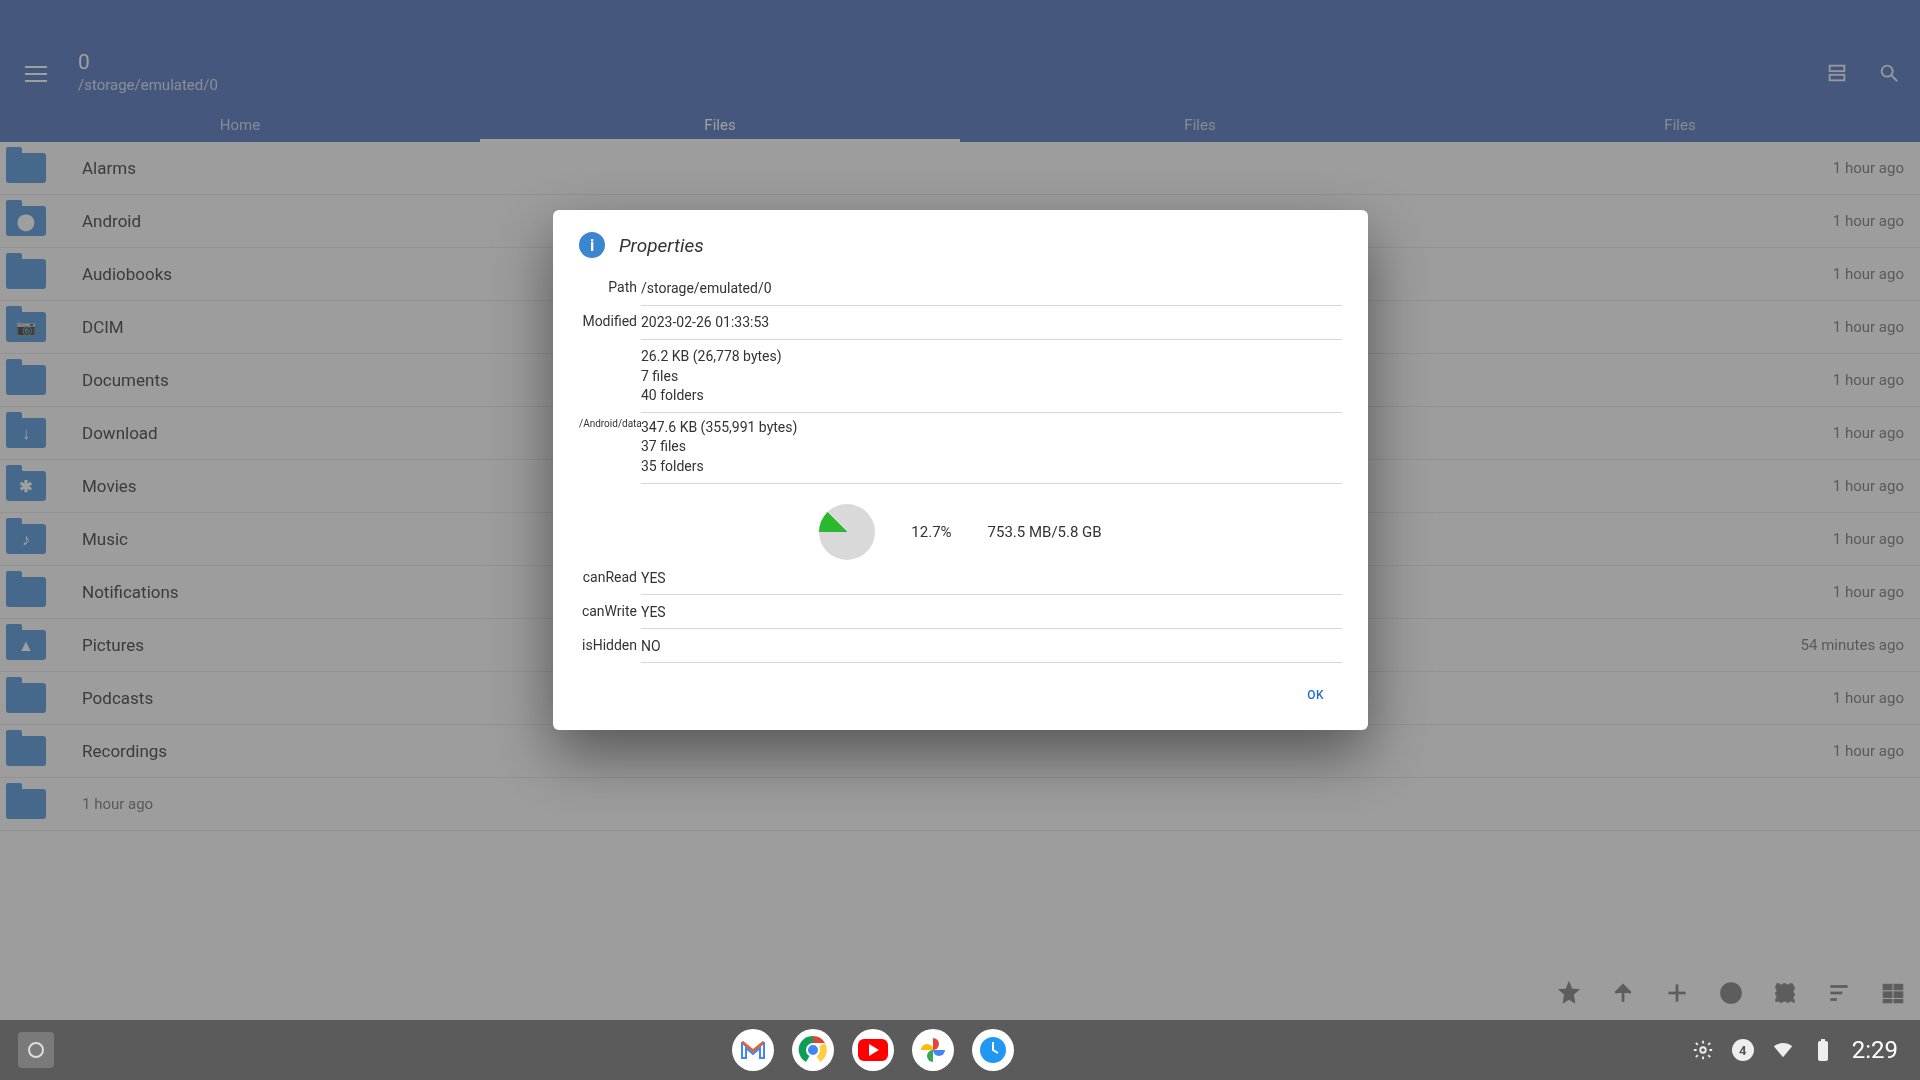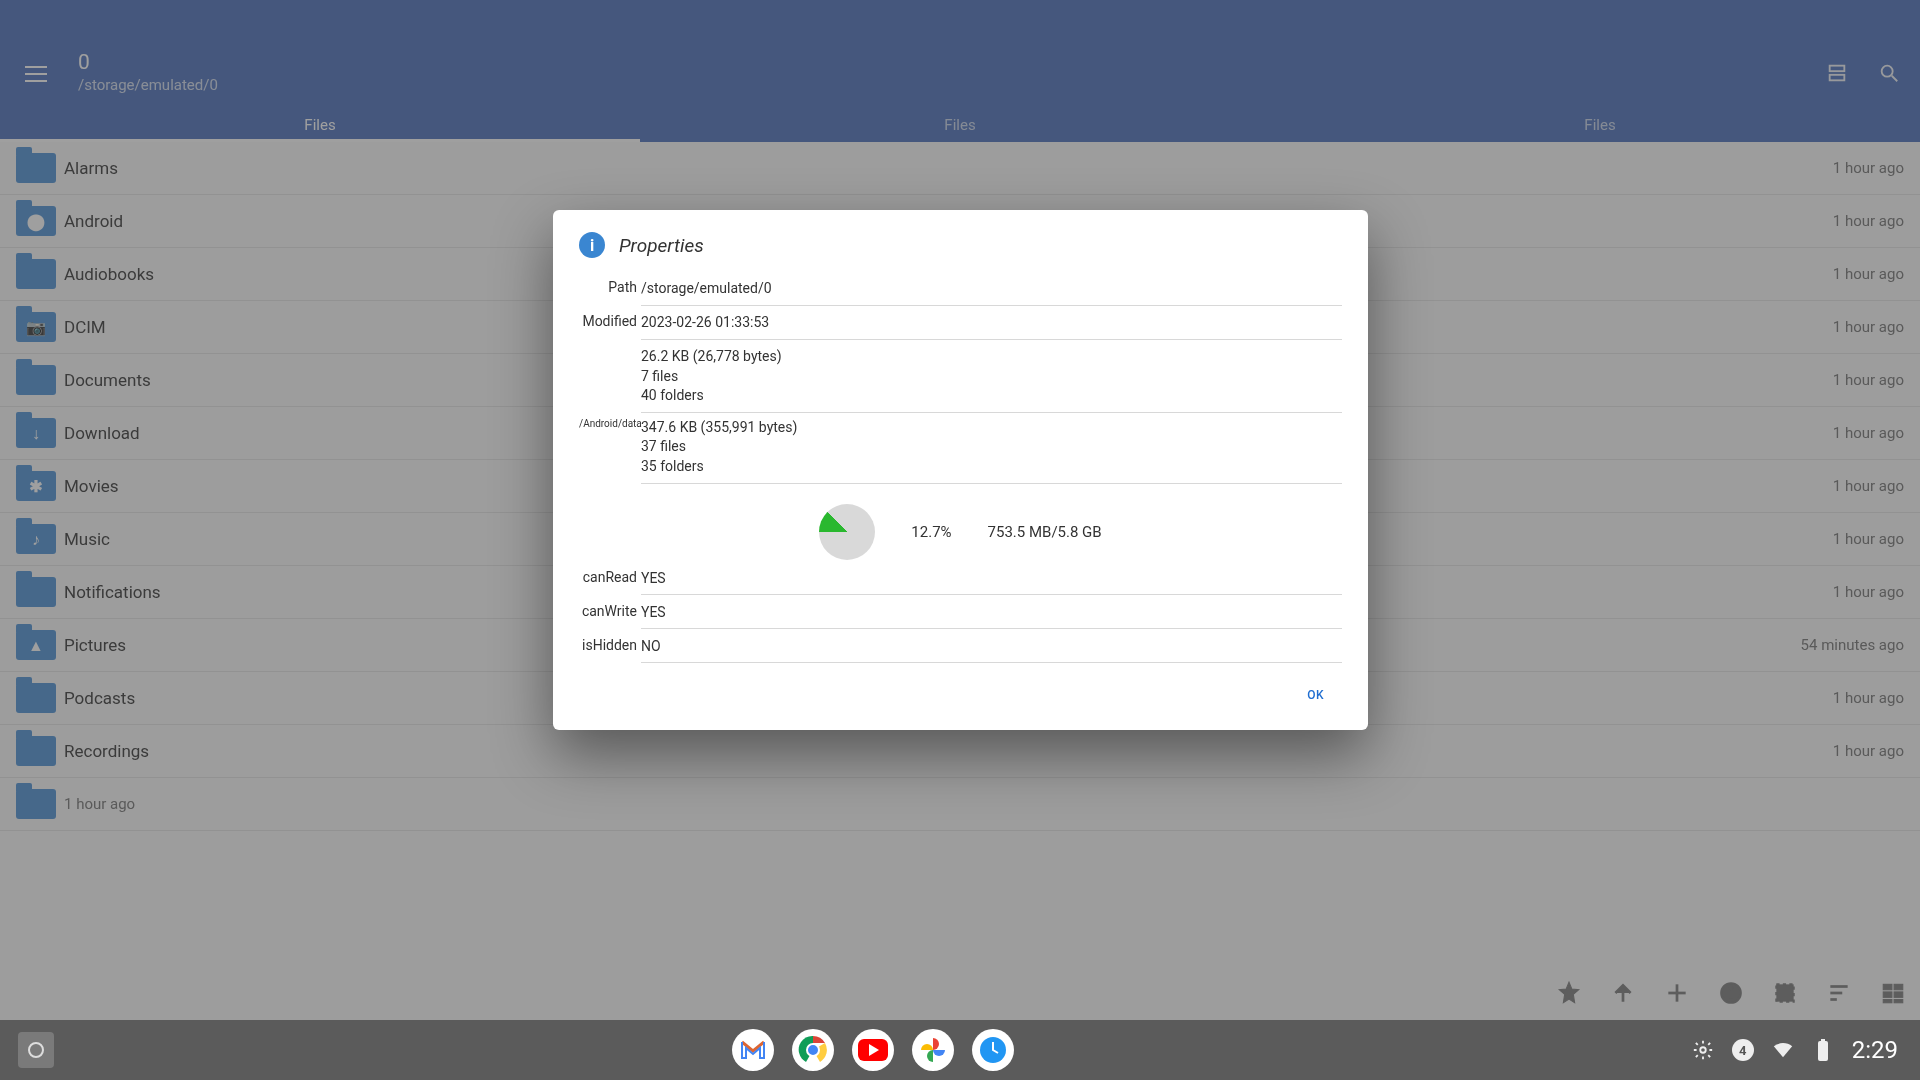--- a/index.html
+++ b/index.html
@@ -31,21 +31,21 @@
 .icon-btn svg { stroke: #fff; }
 
 
 .tabs { position: absolute; left: 0; top: 108px; right: 0; height: 34px; background: #3861b3; display: flex; }
 .tab { flex: 1; text-align: center; font-size: 15px; line-height: 34px; color: rgba(255,255,255,0.7); cursor: pointer; position: relative; }
 .tab.active { color: #fff; }
 .tab.active::after { content: ""; position: absolute; left: 0; right: 0; bottom: 0; height: 3px; background: #fff; }
 
 
 .file-area { position: absolute; left: 0; top: 142px; right: 0; bottom: 60px; background: #fafafa; }
-.file-row { display: flex; align-items: center; height: 53px; border-bottom: 1px solid #e3e3e3; padding: 0 16px 0 14px; }
+.file-row { display: flex; align-items: center; height: 53px; border-bottom: 1px solid #e3e3e3; padding: 0 16px 0 4px; gap: 28px; }
 .file-row .ico { width: 44px; height: 44px; margin-right: 6px; display: flex; align-items: center; justify-content: center; }
 .folder-shape { width: 40px; height: 30px; background: #3a86d1; border-radius: 3px; position: relative; }
 .folder-shape::before { content: ""; position: absolute; left: 0; top: -6px; width: 16px; height: 8px; background: #3a86d1; border-radius: 2px 2px 0 0; }
 .folder-glyph { position: absolute; left: 50%; top: 50%; transform: translate(-50%, -45%); font-size: 16px; color: #fff; font-weight: bold; line-height: 1; }
 .file-row .name { flex: 1; font-size: 17px; color: #222; }
 .file-row .time { font-size: 15px; color: #666; }
 
 
 .scrim { position: absolute; inset: 0; background: rgba(80,80,80,0.55); }
 
@@ -116,20 +116,21 @@
     <div class="icon-btn">
       <svg width="22" height="22" viewBox="0 0 24 24" fill="none" stroke-width="2">
         <circle cx="10" cy="10" r="6"></circle>
           <line x1="15" y1="15" x2="21" y2="21"></line>
       </svg>
     </div>
   </div>
 </div>
 
 <div class="tabs">
+  <div class="tab"><span>Home</span></div>
   <div class="tab active"><span>Files</span></div>
   <div class="tab"><span>Files</span></div>
   <div class="tab"><span>Files</span></div>
 </div>
 
 <div class="file-area">
   <div class="file-row">
     <div class="ico">
         <div class="folder-shape">
           <span class="folder-glyph"></span>

